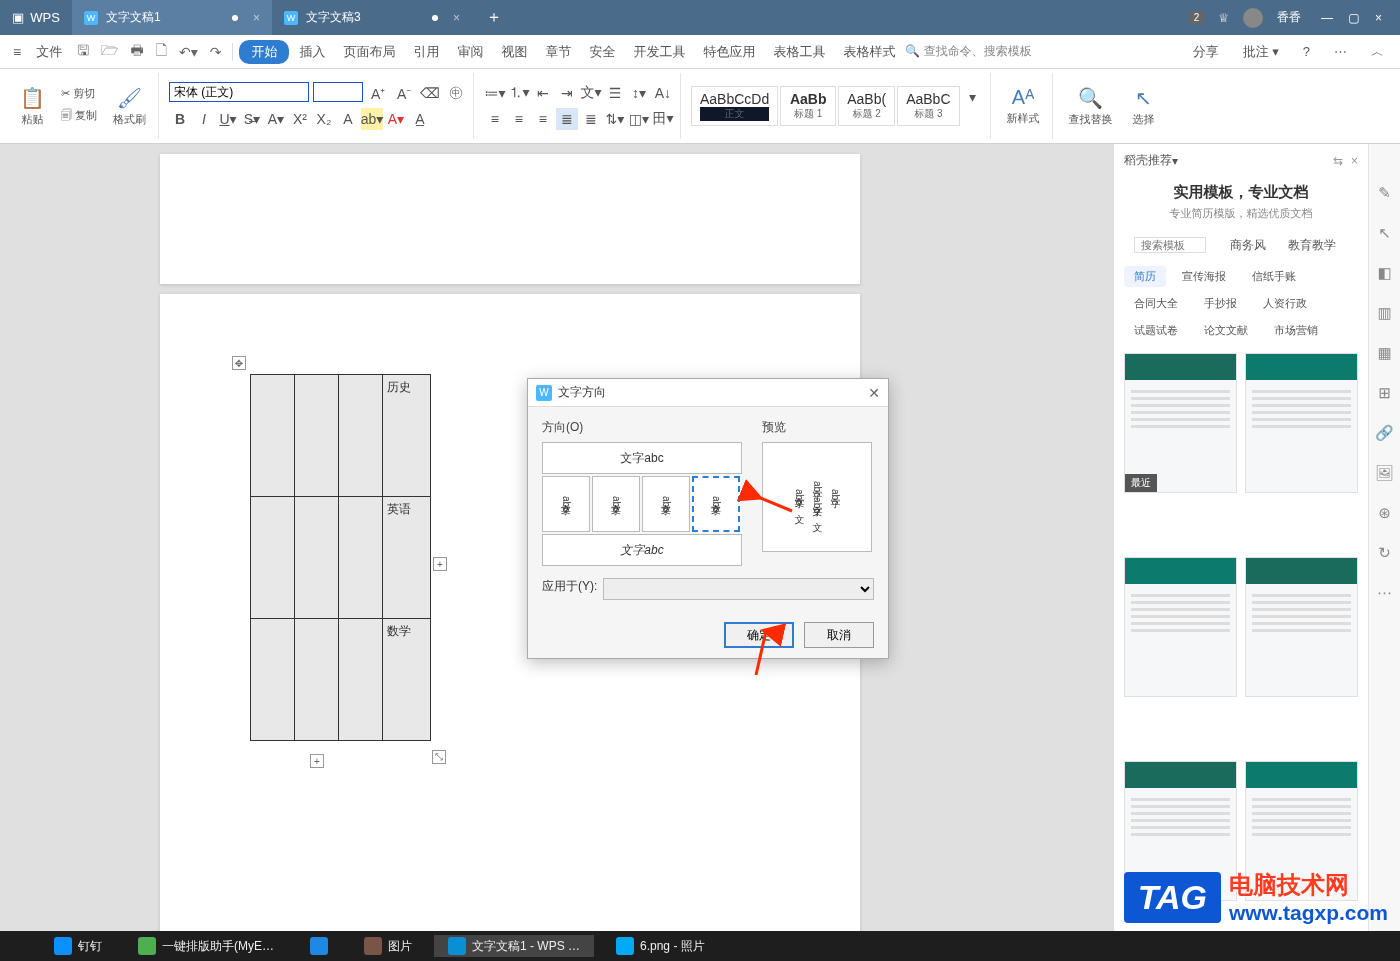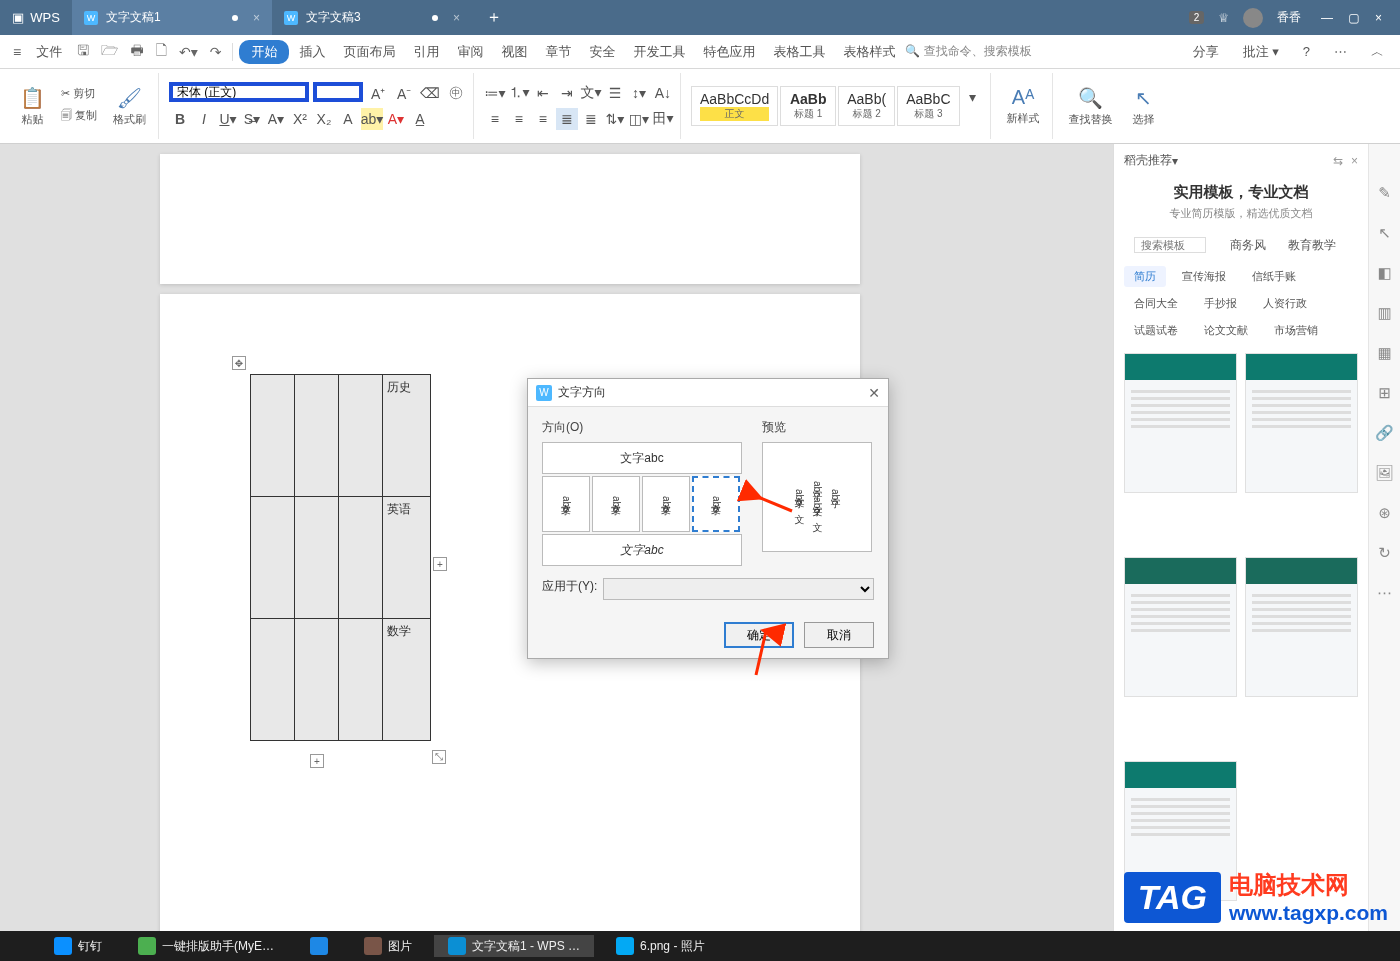--- a/index.html
+++ b/index.html
@@ -26,29 +26,29 @@
   .menubar .sep{width:1px;height:18px;background:#ddd;margin:0 4px}
   .menubar-right{margin-left:auto;display:flex;align-items:center;gap:8px}
   .search-menu{color:#888;font-size:12px}
   
   .ribbon{height:75px;background:#fff;border-bottom:1px solid #d0d0d0;display:flex;align-items:stretch;padding:4px 8px;gap:4px}
   .rgroup{display:flex;flex-direction:column;justify-content:center;align-items:center;padding:0 6px;border-right:1px solid #e5e5e5}
   .rgroup:last-child{border:none}
   .rbtn{display:flex;flex-direction:column;align-items:center;gap:2px;padding:2px 6px;color:#555;font-size:11px}
   .rbtn .ico{font-size:20px;color:#4a7db5}
   .smallbtn{padding:2px 4px;color:#555;font-size:11px}
-  .fontsel{height:20px;border:4px solid #1d4ed8;font-size:12px;padding:1px 4px;background:#fff}
+  .fontsel{height:20px;border:1px solid #1d4ed8;font-size:12px;padding:1px 4px;background:#fff}
   .fontsel.name{width:140px}
   .fontsel.size{width:50px}
   .fmtico{width:22px;height:22px;display:inline-flex;align-items:center;justify-content:center;color:#555;font-size:14px}
   .stylebox{display:flex;gap:2px}
   .stylecard{border:1px solid #ddd;padding:4px 8px;text-align:center;min-width:56px}
   .stylecard .prev{font-size:14px}
   .stylecard .lbl{font-size:10px;color:#666}
-  .stylecard.sel .lbl{background:#fde047}
+  .stylecard.sel .lbl{background:#0f172a}
   
   .workspace{position:absolute;top:144px;left:0;right:0;bottom:0;display:flex}
   .docpane{flex:1;background:#e0e0e0;overflow:auto;position:relative}
   .scroll-inner{padding:10px 160px 40px}
   .page{background:#fff;width:700px;height:130px;box-shadow:0 1px 4px rgba(0,0,0,.15);margin-bottom:10px}
   .page.big{height:720px;position:relative}
   .tbl{position:absolute;top:80px;left:90px;border-collapse:collapse}
   .tbl td{border:1px solid #333;width:44px;height:122px;background:#e8e8e8;vertical-align:top;padding:4px;font-size:12px}
   .tbl td.lbl{width:48px}
   .handle{position:absolute;width:14px;height:14px;border:1px solid #999;background:#fff;display:flex;align-items:center;justify-content:center;font-size:10px;color:#666}
@@ -399,20 +399,32 @@
       <span class="rp-cat">宣传海报</span>
       <span class="rp-cat">信纸手账</span>
       <span class="rp-cat">合同大全</span>
       <span class="rp-cat">手抄报</span>
       <span class="rp-cat">人资行政</span>
       <span class="rp-cat">试题试卷</span>
       <span class="rp-cat">论文文献</span>
       <span class="rp-cat">市场营销</span>
     </div>
     <div class="tpl-grid">
+      <div class="tpl">
+          <div class="bar"></div>
+          <div class="lines">
+            <div></div>
+            <div></div>
+            <div></div>
+            <div></div>
+            <div></div>
+            <div></div>
+          </div>
+          <span class="badge-recent">最近</span>
+        </div>
       <div class="tpl v2">
           <div class="bar"></div>
           <div class="lines">
             <div></div>
             <div></div>
             <div></div>
             <div></div>
             <div></div>
             <div></div>
           </div>

